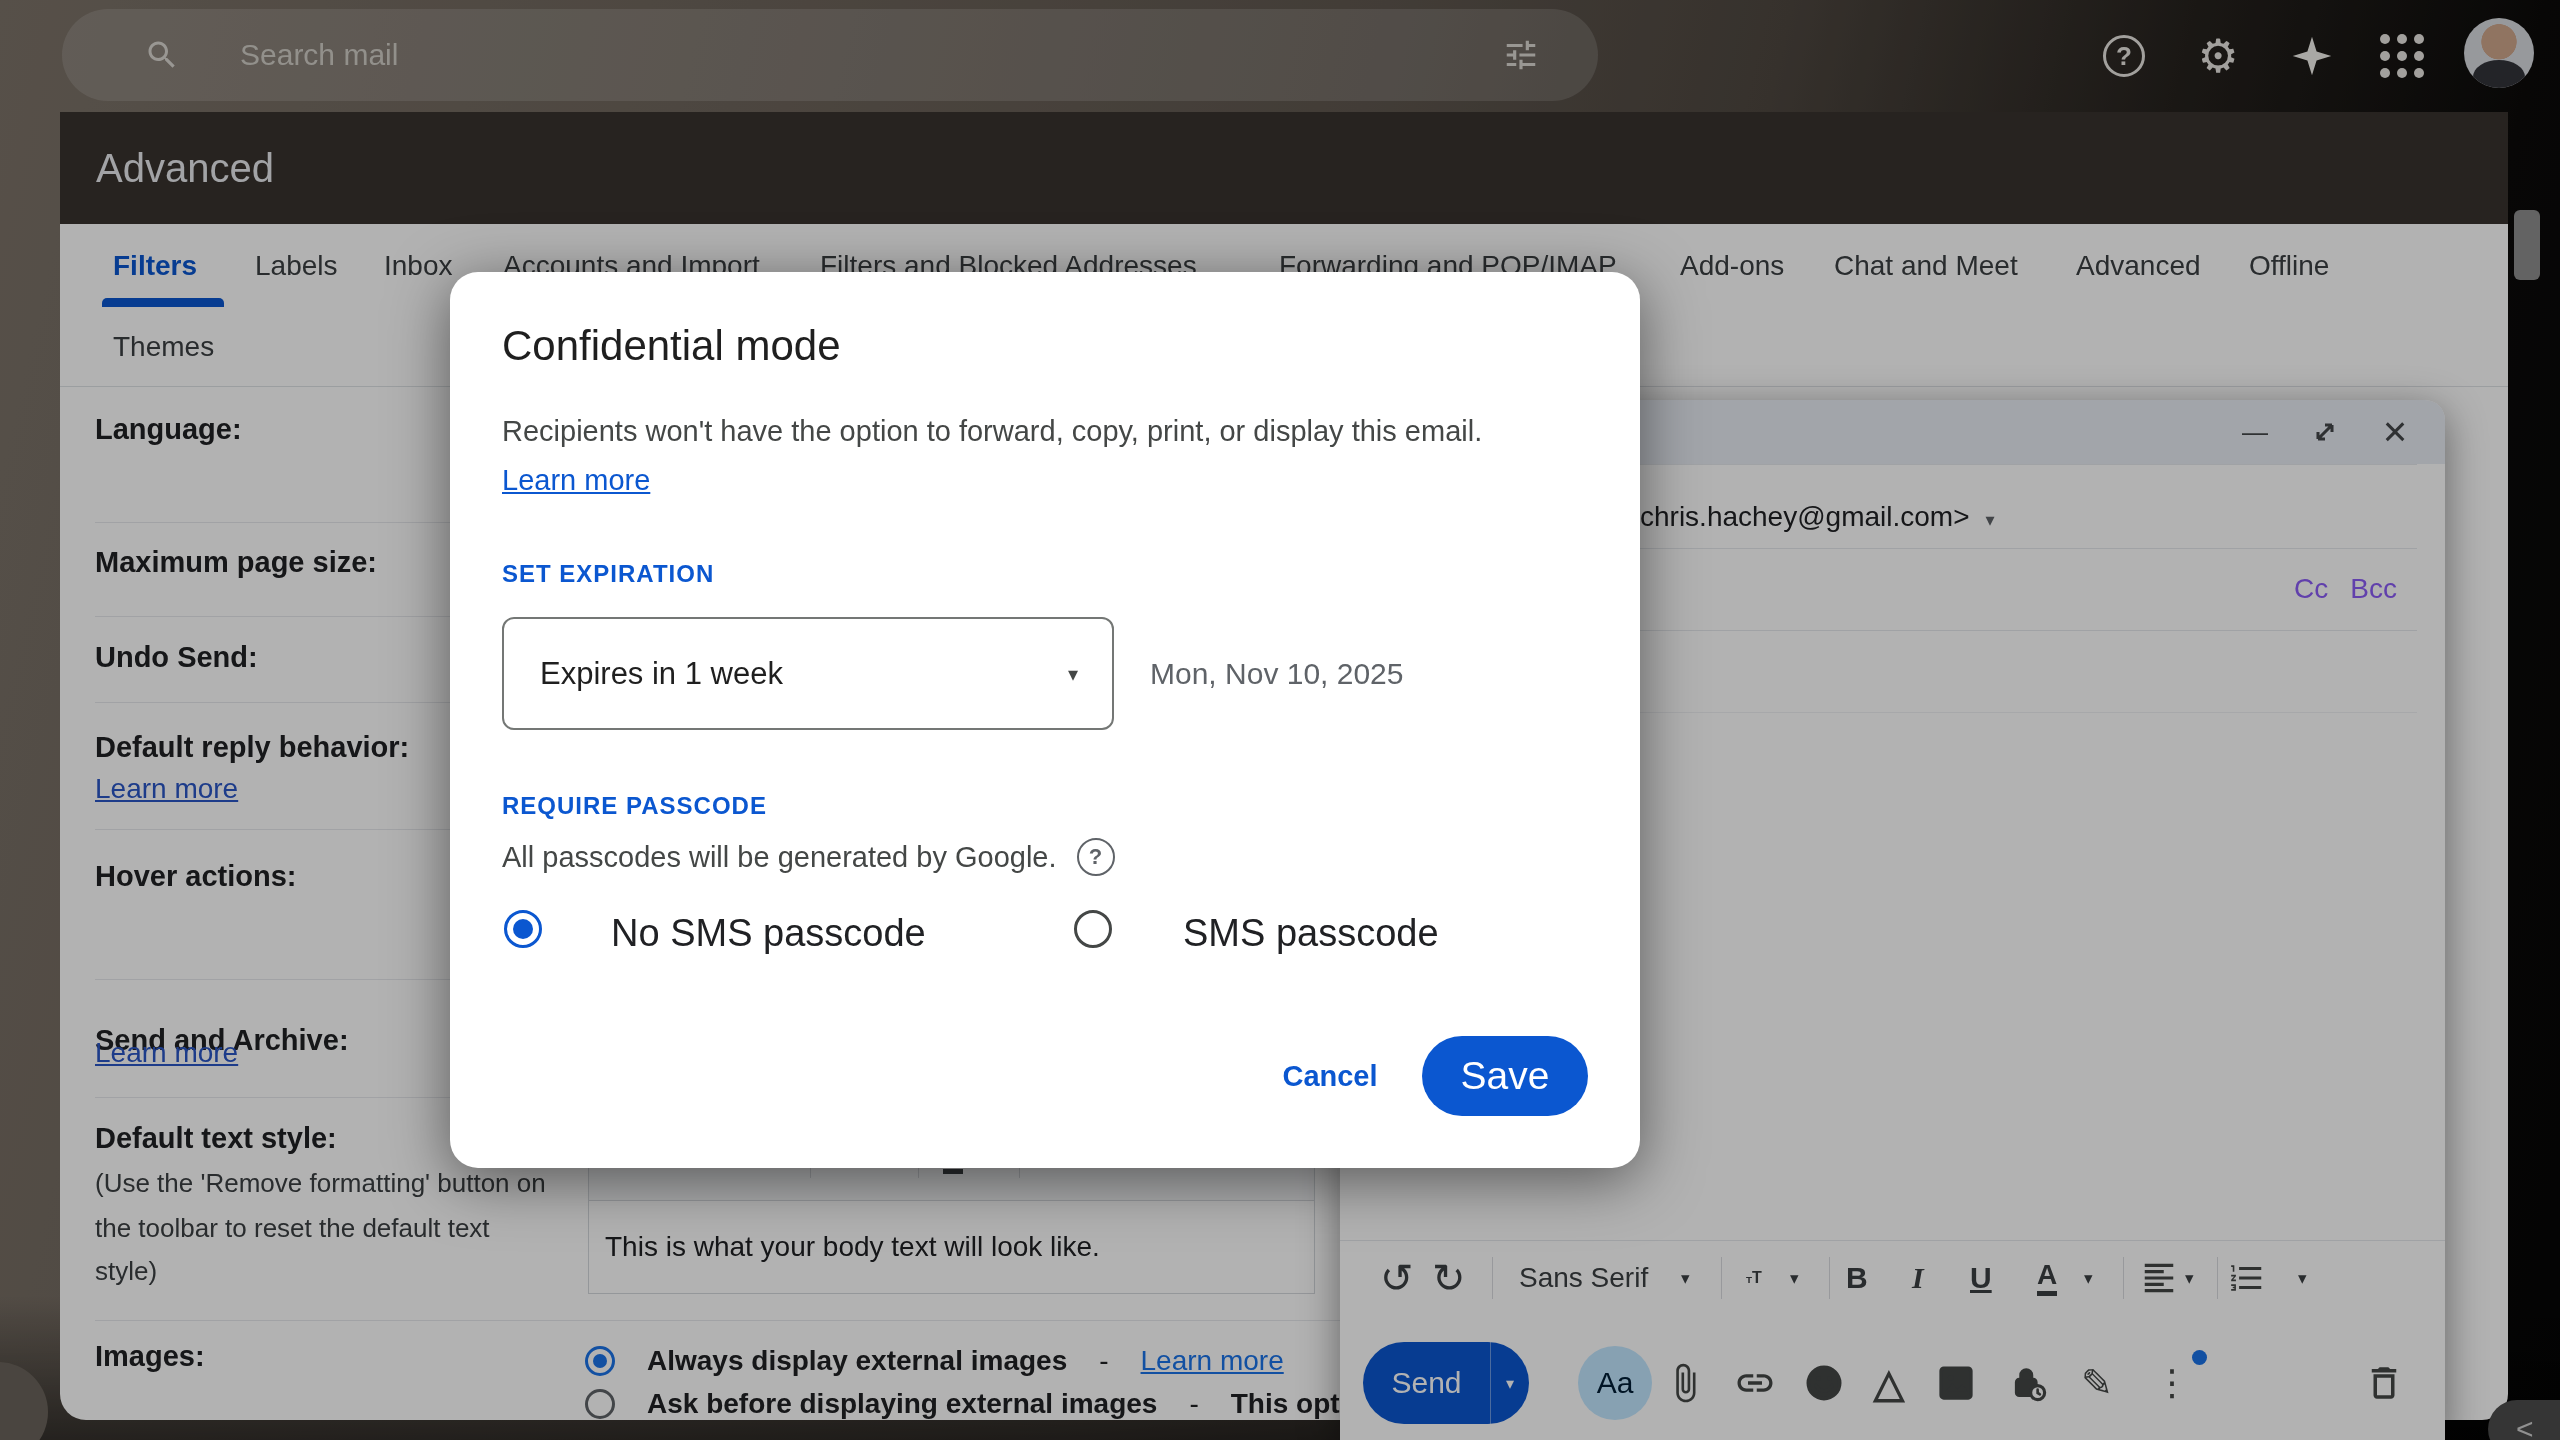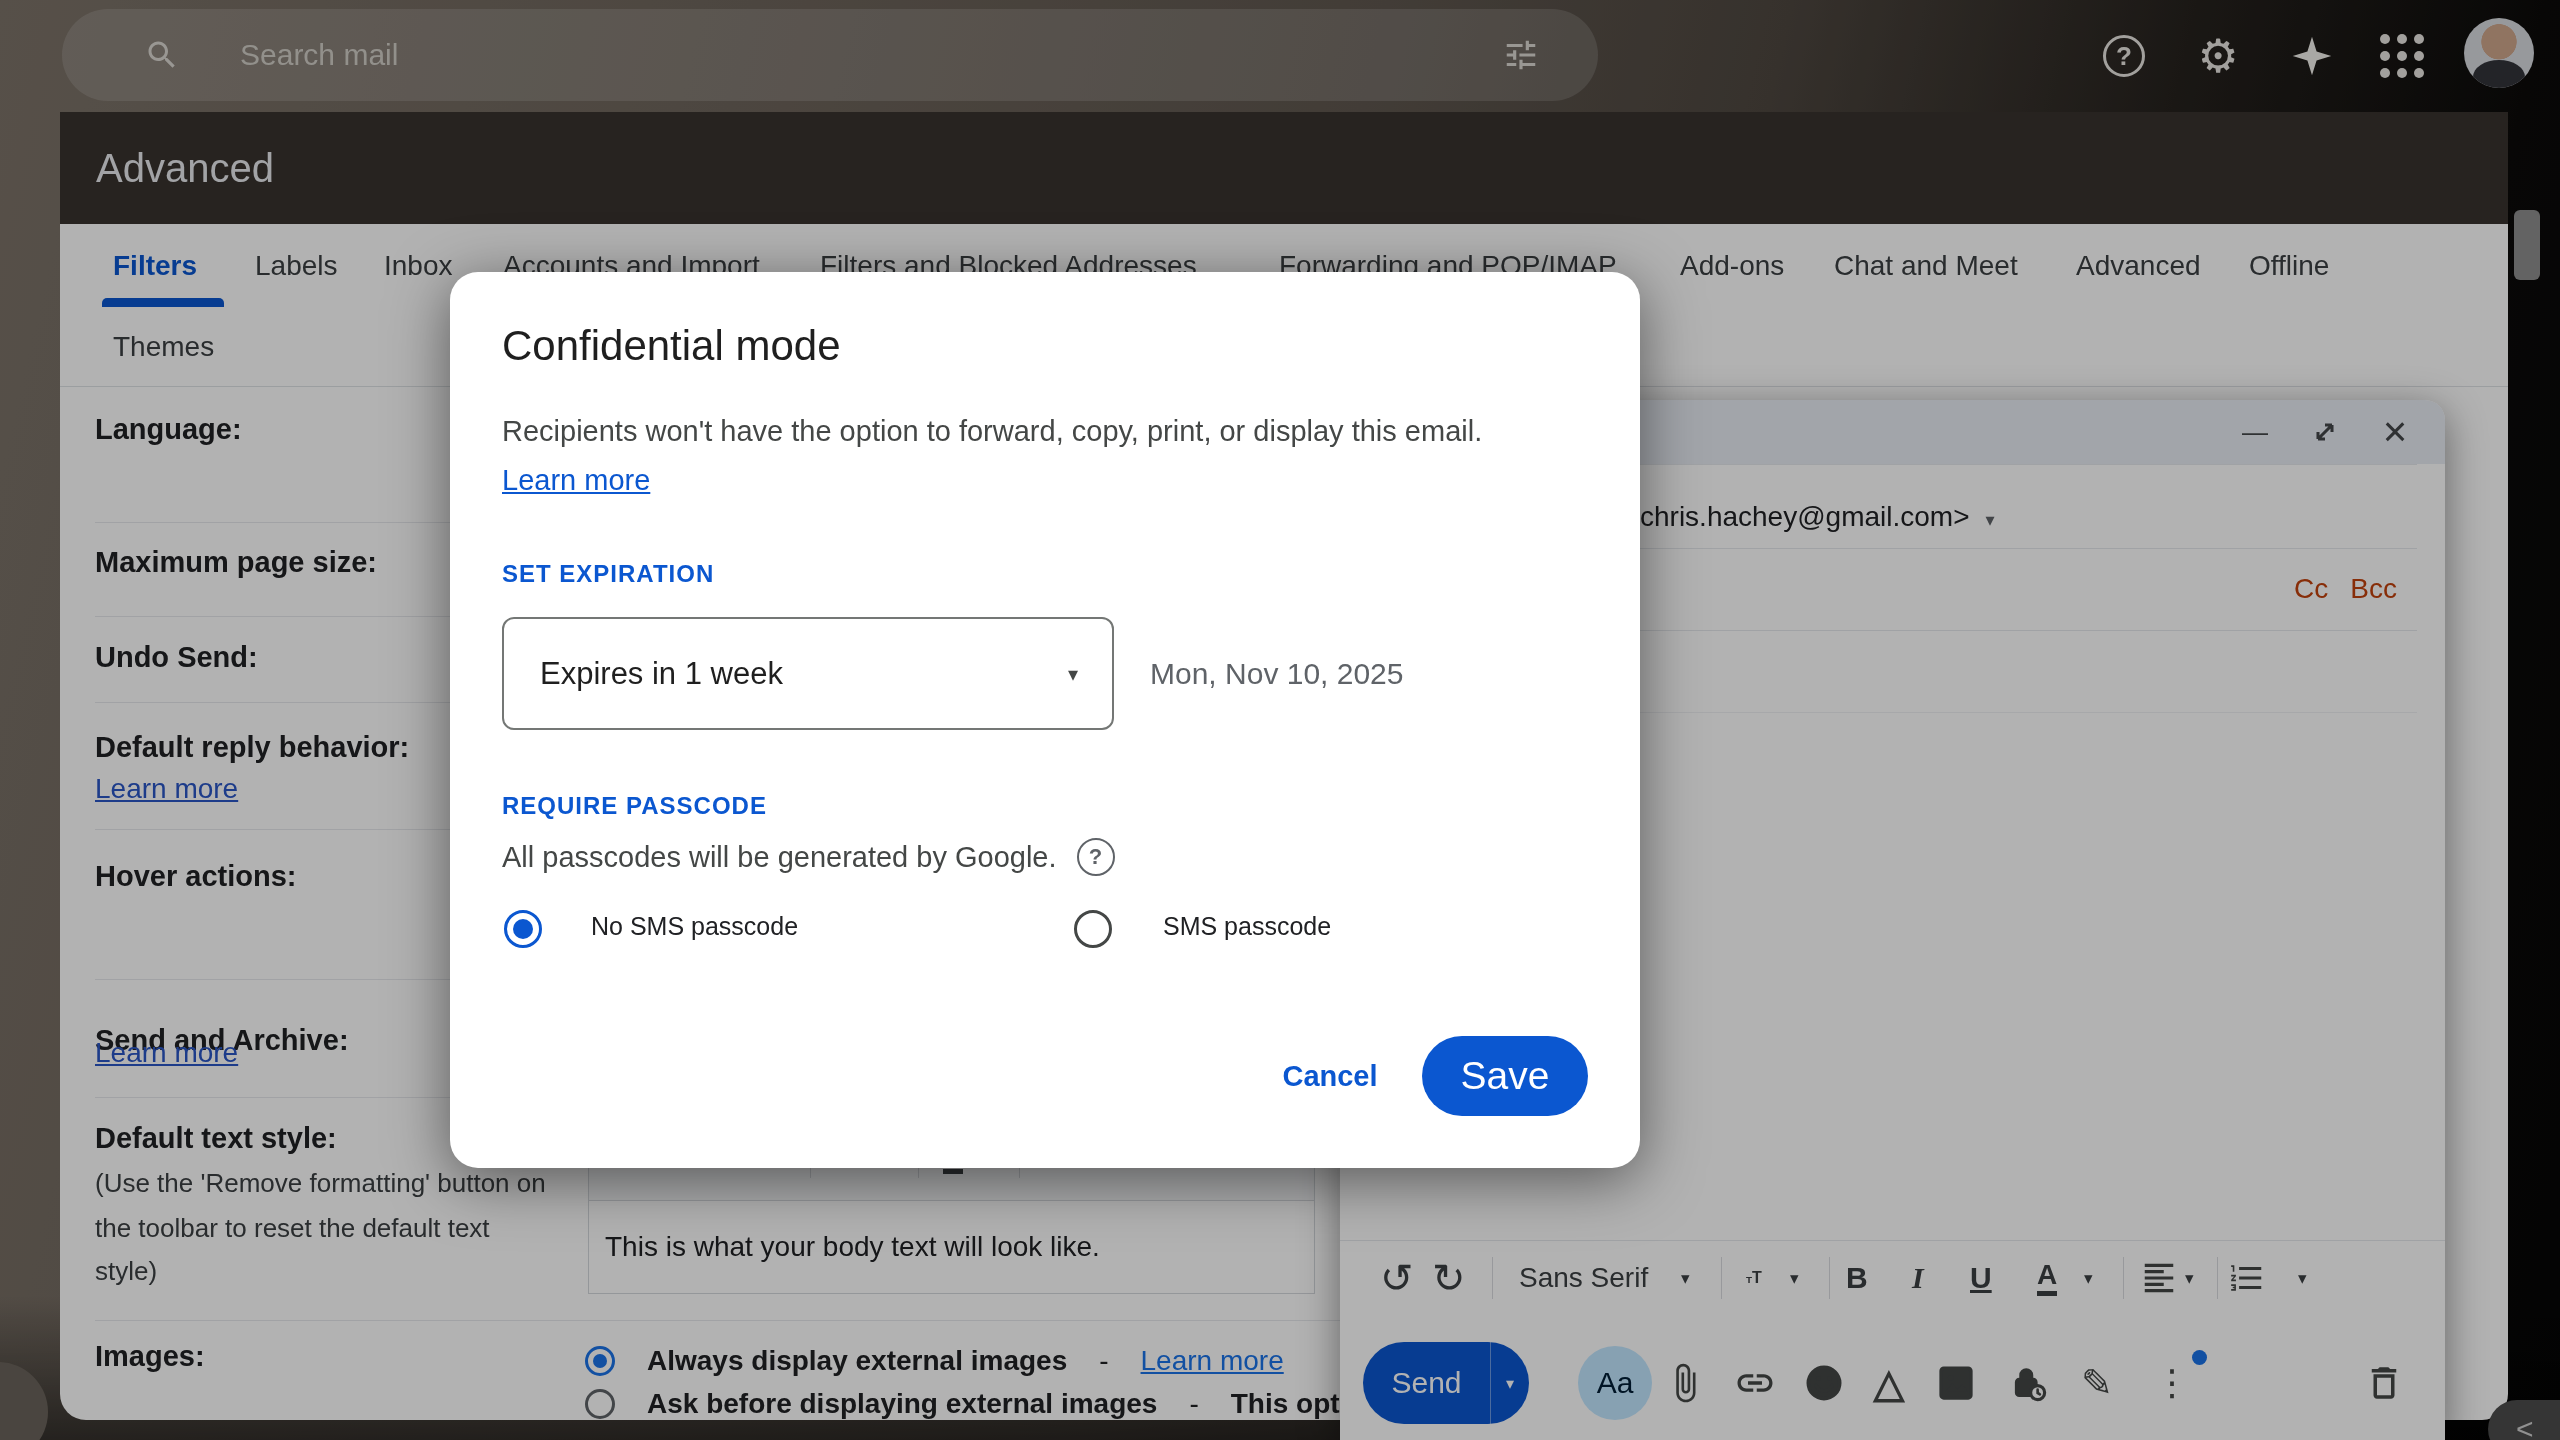--- a/index.html
+++ b/index.html
@@ -69,21 +69,21 @@
   
   .compose { position:absolute; left:1340px; top:400px; width:1105px; height:1040px; background:#fff;
     border-radius:20px 20px 0 0; box-shadow:0 10px 40px rgba(0,0,0,.45); z-index:30; }
   .compose-header { position:absolute; left:0; top:0; width:100%; height:64px; background:#e9edf4; border-radius:20px 20px 0 0; }
   .win-controls { position:absolute; right:30px; top:0; height:64px; display:flex; align-items:center; gap:30px; color:#44474a; }
   .win-btn { width:40px; height:40px; display:flex; align-items:center; justify-content:center; cursor:pointer; font-size:32px; }
   .popout-svg { width:28px; height:28px; stroke:#44474a; stroke-width:2.6; fill:none; }
   .compose-row-divider { position:absolute; left:28px; width:1049px; height:1px; background:#e6e8ec; }
   .from-line { position:absolute; left:300px; top:84px; height:66px; line-height:66px; font-size:28px; color:#202124; white-space:nowrap; }
   .from-caret { font-size:18px; color:#5f6368; margin-left:16px; }
-  .ccbcc { position:absolute; right:48px; top:148px; height:82px; display:flex; align-items:center; gap:22px; font-size:28px; color:#c2410c; }
+  .ccbcc { position:absolute; right:48px; top:148px; height:82px; display:flex; align-items:center; gap:22px; font-size:28px; color:#8b5cf6; }
   .ccbcc span { cursor:pointer; }
 
   .fmt-bar { position:absolute; left:0; top:840px; width:100%; height:76px; }
   .fmt-item { position:absolute; top:0; height:76px; display:flex; align-items:center; color:#3c4043; }
   .fmt-svg { width:38px; height:38px; fill:#444746; }
   .fmt-divider { position:absolute; top:17px; width:1px; height:42px; background:#dadce0; }
   .fmt-letter { font-size:30px; font-weight:700; color:#3c4043; }
 
   .send-row { position:absolute; left:0; top:930px; width:100%; height:110px; }
   .send-btn { position:absolute; left:23px; top:12px; width:166px; height:82px; border-radius:41px; background:#0b57d0; display:flex; cursor:pointer; }
@@ -117,21 +117,21 @@
   .dlg-select-value { margin-left:36px; font-size:31px; color:#1f1f1f; }
   .dlg-select-caret { position:absolute; right:34px; font-size:20px; color:#444746; }
   .dlg-date { position:absolute; left:700px; top:345px; height:113px; line-height:113px; font-size:30px; color:#5f6368; }
   .dlg-note { position:absolute; left:52px; top:566px; display:flex; align-items:center; gap:20px; font-size:29px; color:#444746; }
   .help-q { width:38px; height:38px; border:2px solid #5f6368; border-radius:50%; display:flex; align-items:center; justify-content:center;
     font-size:22px; font-weight:700; color:#5f6368; cursor:pointer; flex:none; }
   .radio-row { position:absolute; left:0; top:638px; width:100%; height:40px; }
   .radio-lg { position:absolute; width:38px; height:38px; border:3px solid #444746; border-radius:50%; cursor:pointer; }
   .radio-lg.sel { border-color:#0b57d0; }
   .radio-lg.sel::after { content:""; position:absolute; left:6px; top:6px; width:20px; height:20px; border-radius:50%; background:#0b57d0; }
-  .radio-label { position:absolute; top:2px; font-size:25px; color:#202124; }
+  .radio-label { position:absolute; top:2px; font-size:38px; color:#202124;margin-left:20px; }
   .dlg-cancel { position:absolute; left:820px; top:764px; width:120px; height:80px; line-height:80px; text-align:center;
     font-size:29px; font-weight:700; color:#0b57d0; cursor:pointer; border-radius:40px; }
   .dlg-save { position:absolute; left:972px; top:764px; width:166px; height:80px; line-height:80px; text-align:center;
     font-size:39px; font-weight:500; color:#fff; background:#0b57d0; border-radius:40px; cursor:pointer; }
 </style>
 </head>
 <body>
 
 <div class="stage">
 

